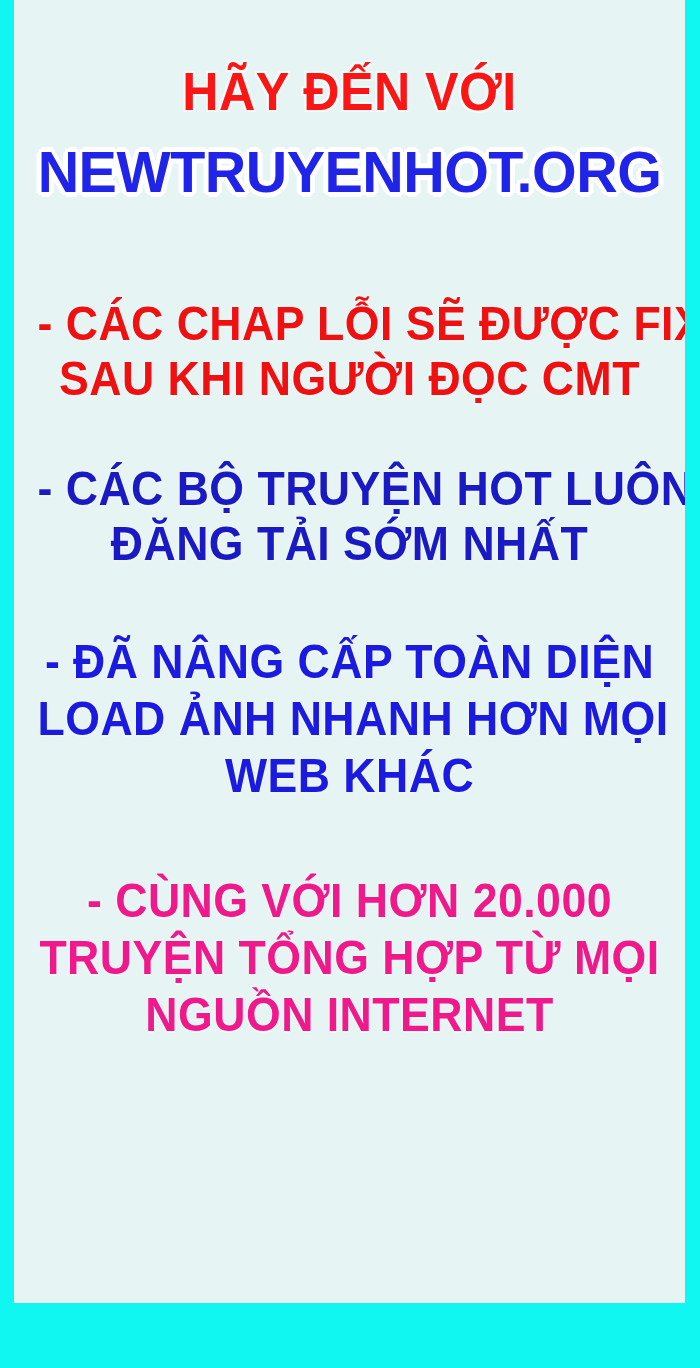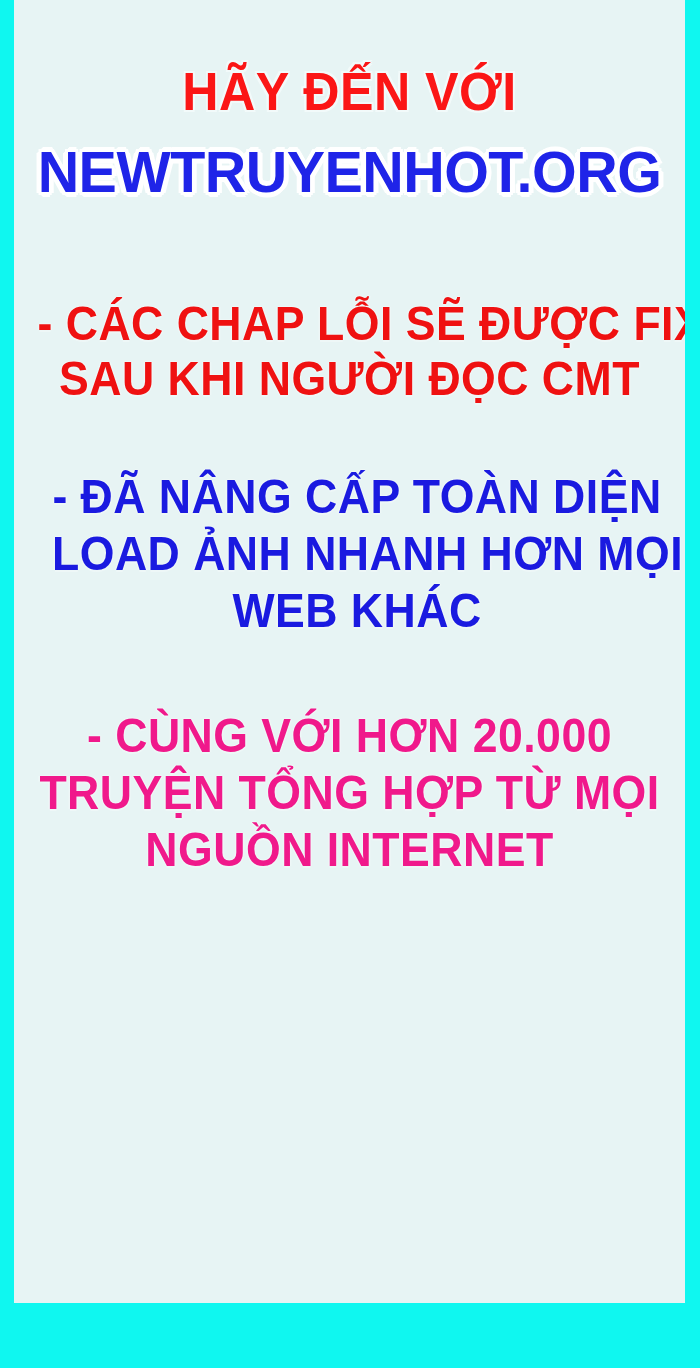--- a/index.html
+++ b/index.html
@@ -126,21 +126,21 @@
 
   
   .para-blue {
     color: #1a1ae0;
     font-size: 48px;
     line-height: 57px;
     text-shadow:
        1.5px 0 #eef7f7, -1.5px 0 #eef7f7,
        0 1.5px #eef7f7, 0 -1.5px #eef7f7;
   }
-  .block-blue { padding-top: 62px; margin-left: 15px; }
+  .block-blue { padding-top: 62px; }
 
   
   .para-pink {
     color: #f0198b;
     font-size: 48px;
     line-height: 57px;
     text-shadow:
        1.5px 0 #eef7f7, -1.5px 0 #eef7f7,
        0 1.5px #eef7f7, 0 -1.5px #eef7f7;
   }
@@ -155,20 +155,24 @@
     <div>
       <span class="line heading-red">HÃY ĐẾN VỚI</span>
       <span class="line heading-url">NEWTRUYENHOT.ORG</span>
     </div>
 
     <div class="block-red">
       <span class="line para-red">- CÁC CHAP LỖI SẼ ĐƯỢC FIX</span>
       <span class="line para-red">SAU KHI NGƯỜI ĐỌC CMT</span>
     </div>
 
+    <div class="block-navy">
+      <span class="line para-navy">- CÁC BỘ TRUYỆN HOT LUÔN</span>
+      <span class="line para-navy">ĐĂNG TẢI SỚM NHẤT</span>
+    </div>
 
 
 
     <div class="block-blue">
       <span class="line para-blue">- ĐÃ NÂNG CẤP TOÀN DIỆN</span>
       <span class="line para-blue">LOAD ẢNH NHANH HƠN MỌI</span>
       <span class="line para-blue">WEB KHÁC</span>
     </div>
 
     <div class="block-pink">

